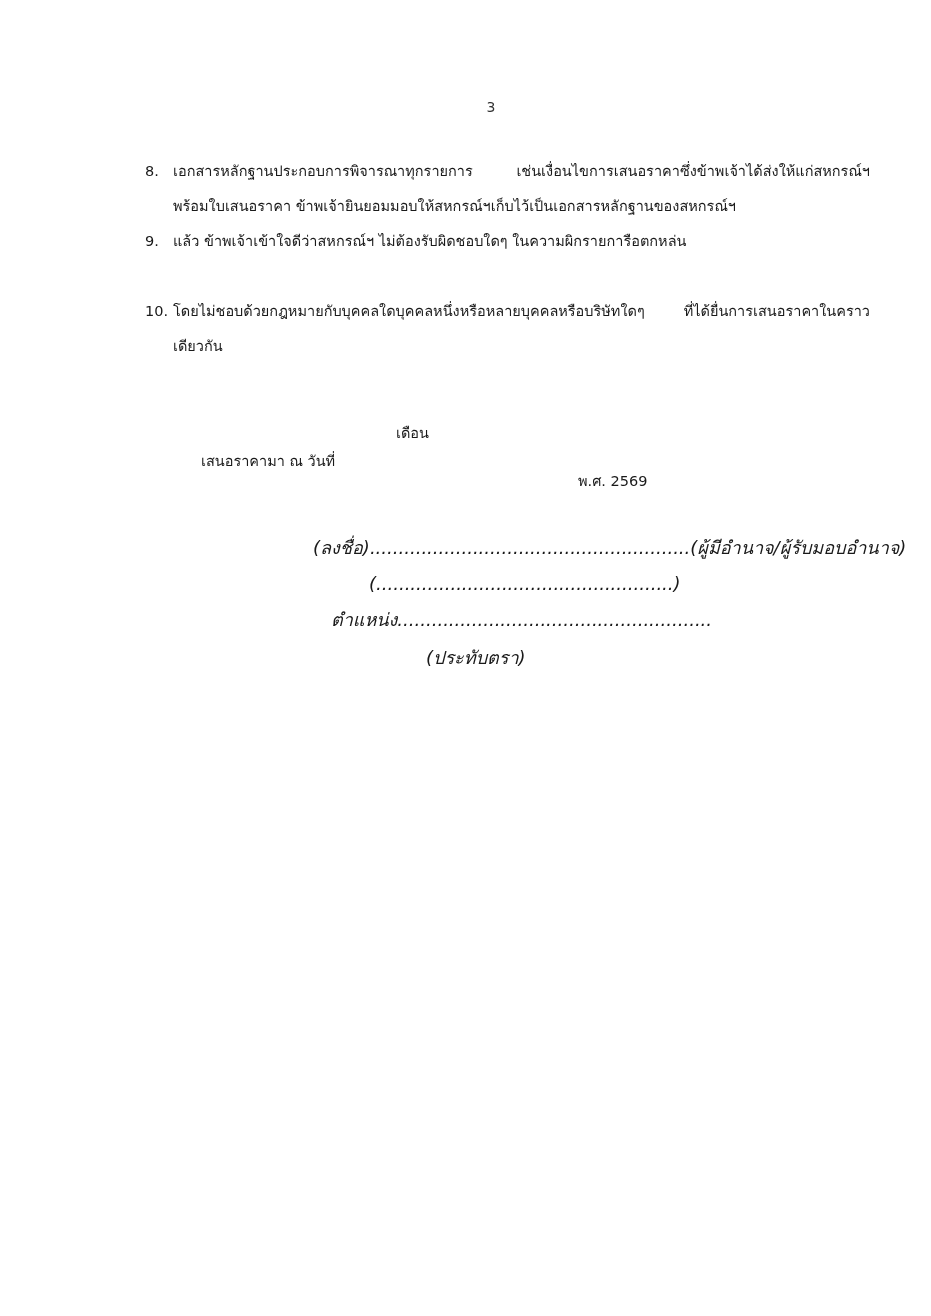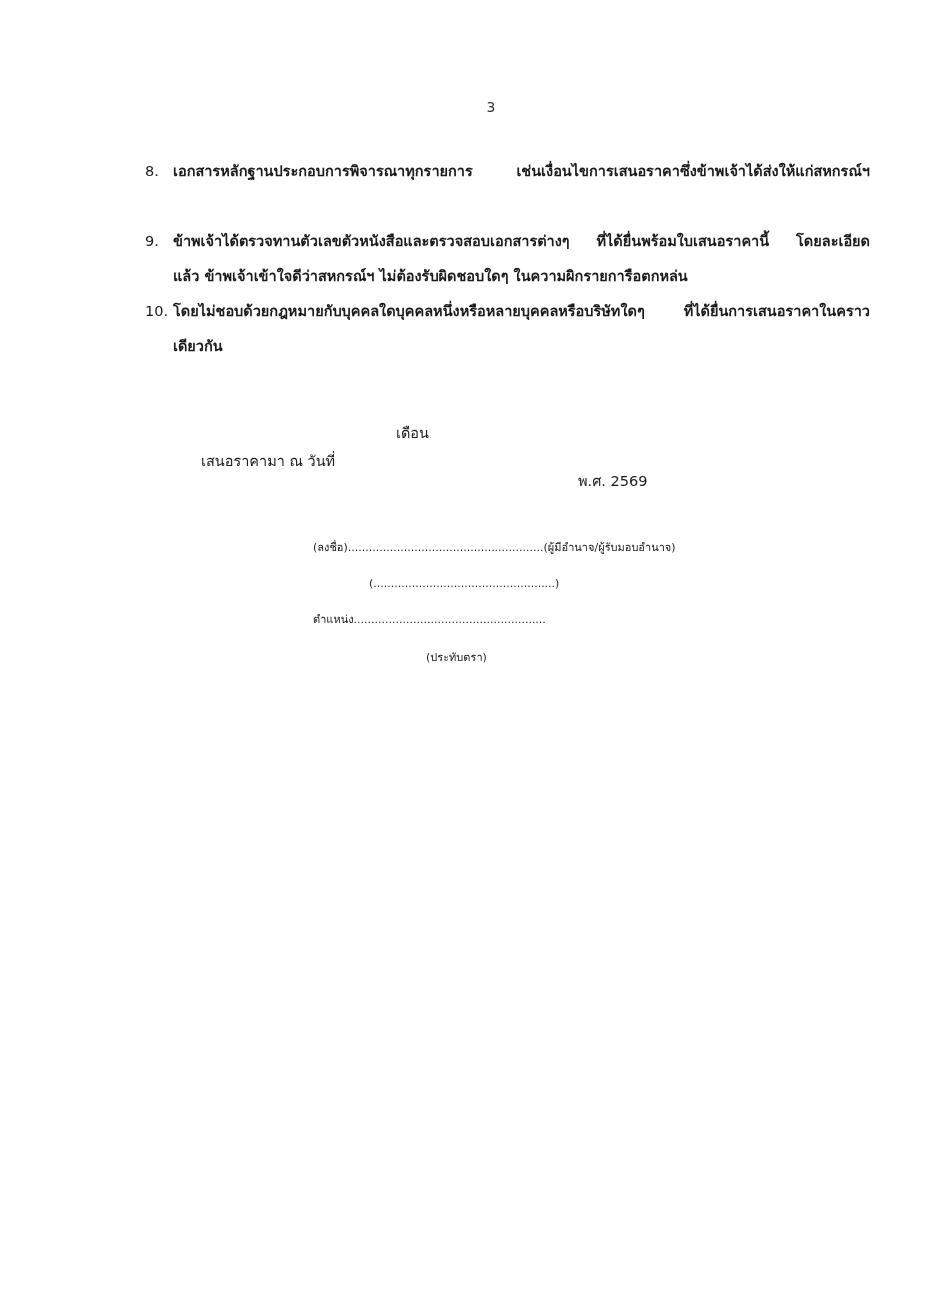--- a/index.html
+++ b/index.html
@@ -35,21 +35,20 @@
       position: absolute;
       left: 0;
       top: 0;
     }
     .item .line {
       display: block;
       padding-left: 28px;
       white-space: nowrap;
       text-align: justify;
       text-align-last: justify;
-      font-weight: bold;
     }
     .item .line.last {
       text-align-last: left;
     }
     #item-8 { top: 154px; }
     #item-9 { top: 224px; }
     #item-10 { top: 294px; }
 
     .date-line {
       position: absolute;
@@ -59,44 +58,45 @@
       line-height: 30px;
       white-space: nowrap;
     }
     .date-line span { position: absolute; top: 0; white-space: nowrap; }
     .date-prefix { left: 0; margin-top: 28px; }
     .date-month { left: 195px; }
     .date-year { left: 377px; margin-top: 48px; }
 
     .sig {
       position: absolute;
-      font-size: 11px;
+      font-size: 18px;
       line-height: 30px;
       white-space: nowrap;
+      font-style: italic;
     }
     #sig-line { top: 533px; left: 313px; }
     #name-line { top: 569px; left: 369px; }
-    #position-line { top: 605px; left: 313px; }
+    #position-line { top: 605px; left: 331px; }
     #stamp-line { top: 643px; left: 426px; text-align: right; }
   </style>
 </head>
 <body>
 
 <div>
 
   <div class="page-number">3</div>
 
   <div class="item" id="item-8">
     <span class="num">8.</span>
     <span class="line">เอกสารหลักฐานประกอบการพิจารณาทุกรายการ เช่นเงื่อนไขการเสนอราคาซึ่งข้าพเจ้าได้ส่งให้แก่สหกรณ์ฯ</span>
+    <span class="line last">พร้อมใบเสนอราคา ข้าพเจ้ายินยอมมอบให้สหกรณ์ฯเก็บไว้เป็นเอกสารหลักฐานของสหกรณ์ฯ</span>
   </div>
 
   <div class="item" id="item-9">
     <span class="num">9.</span>
-    <span class="line">ข้าพเจ้าได้ตรวจทานตัวเลขตัวหนังสือและตรวจสอบเอกสารต่างๆ ที่ได้ยื่นพร้อมใบเสนอราคานี้ โดยละเอียด</span>
     <span class="line last">แล้ว  ข้าพเจ้าเข้าใจดีว่าสหกรณ์ฯ ไม่ต้องรับผิดชอบใดๆ ในความผิกรายการือตกหล่น</span>
   </div>
 
   <div class="item" id="item-10">
     <span class="num">10.</span>
     <span class="line">โดยไม่ชอบด้วยกฎหมายกับบุคคลใดบุคคลหนึ่งหรือหลายบุคคลหรือบริษัทใดๆ ที่ได้ยื่นการเสนอราคาในคราว</span>
     <span class="line last">เดียวกัน</span>
   </div>
 
   <div class="date-line">

